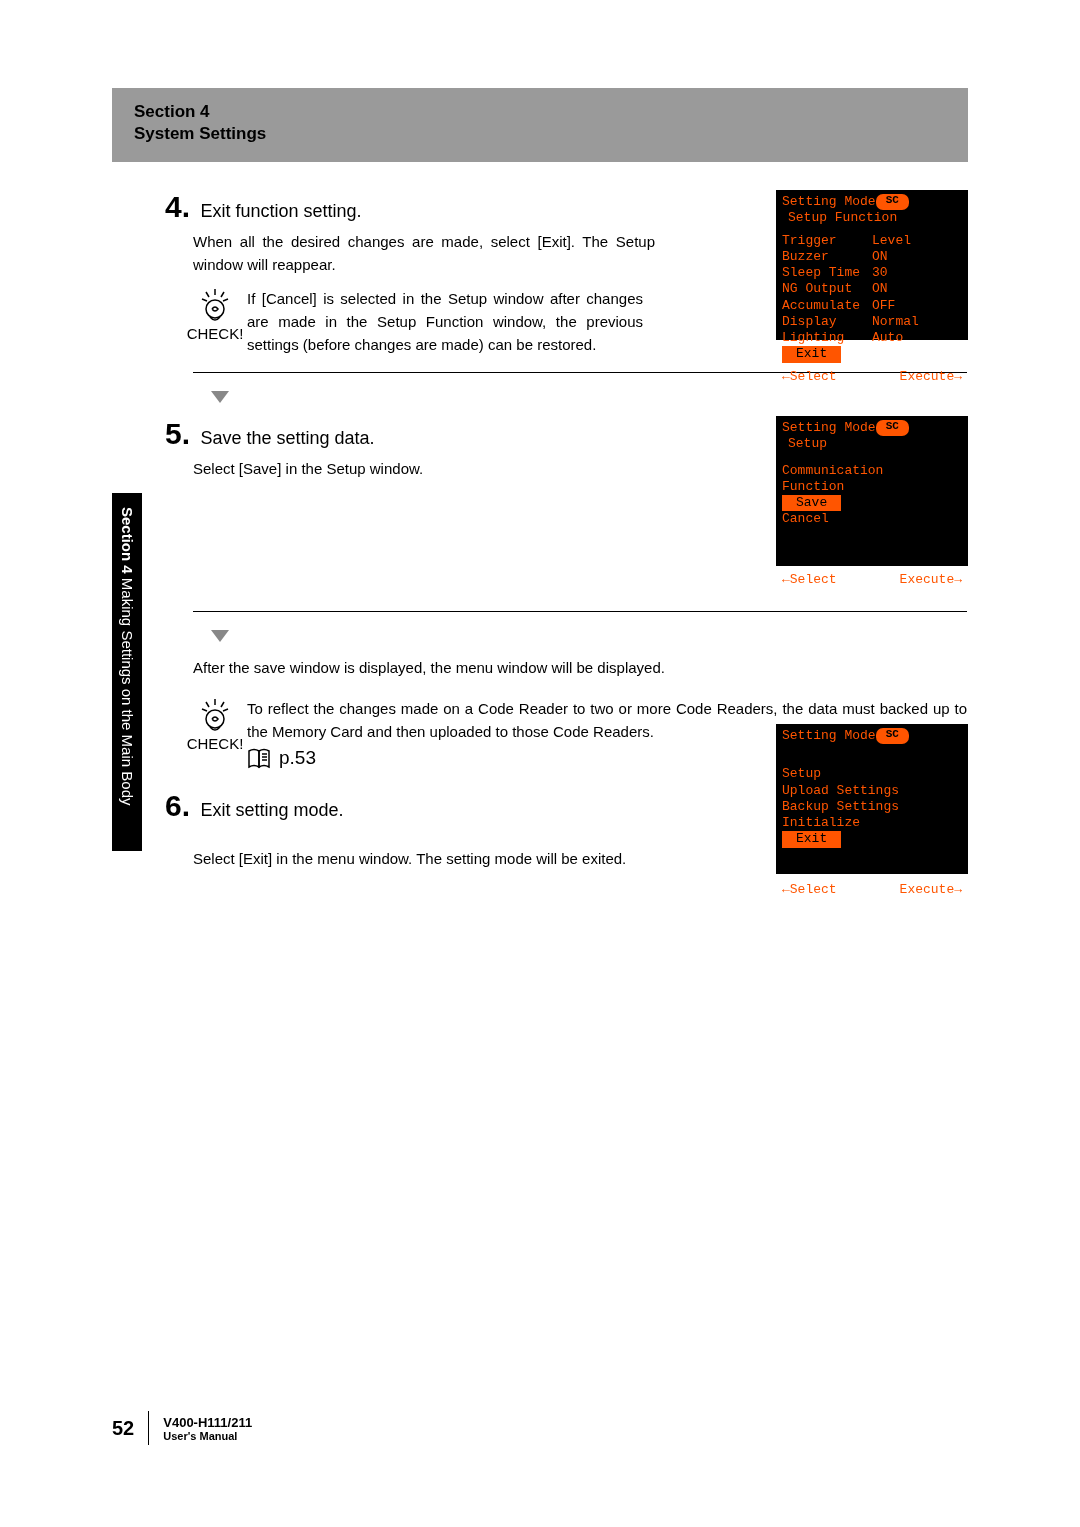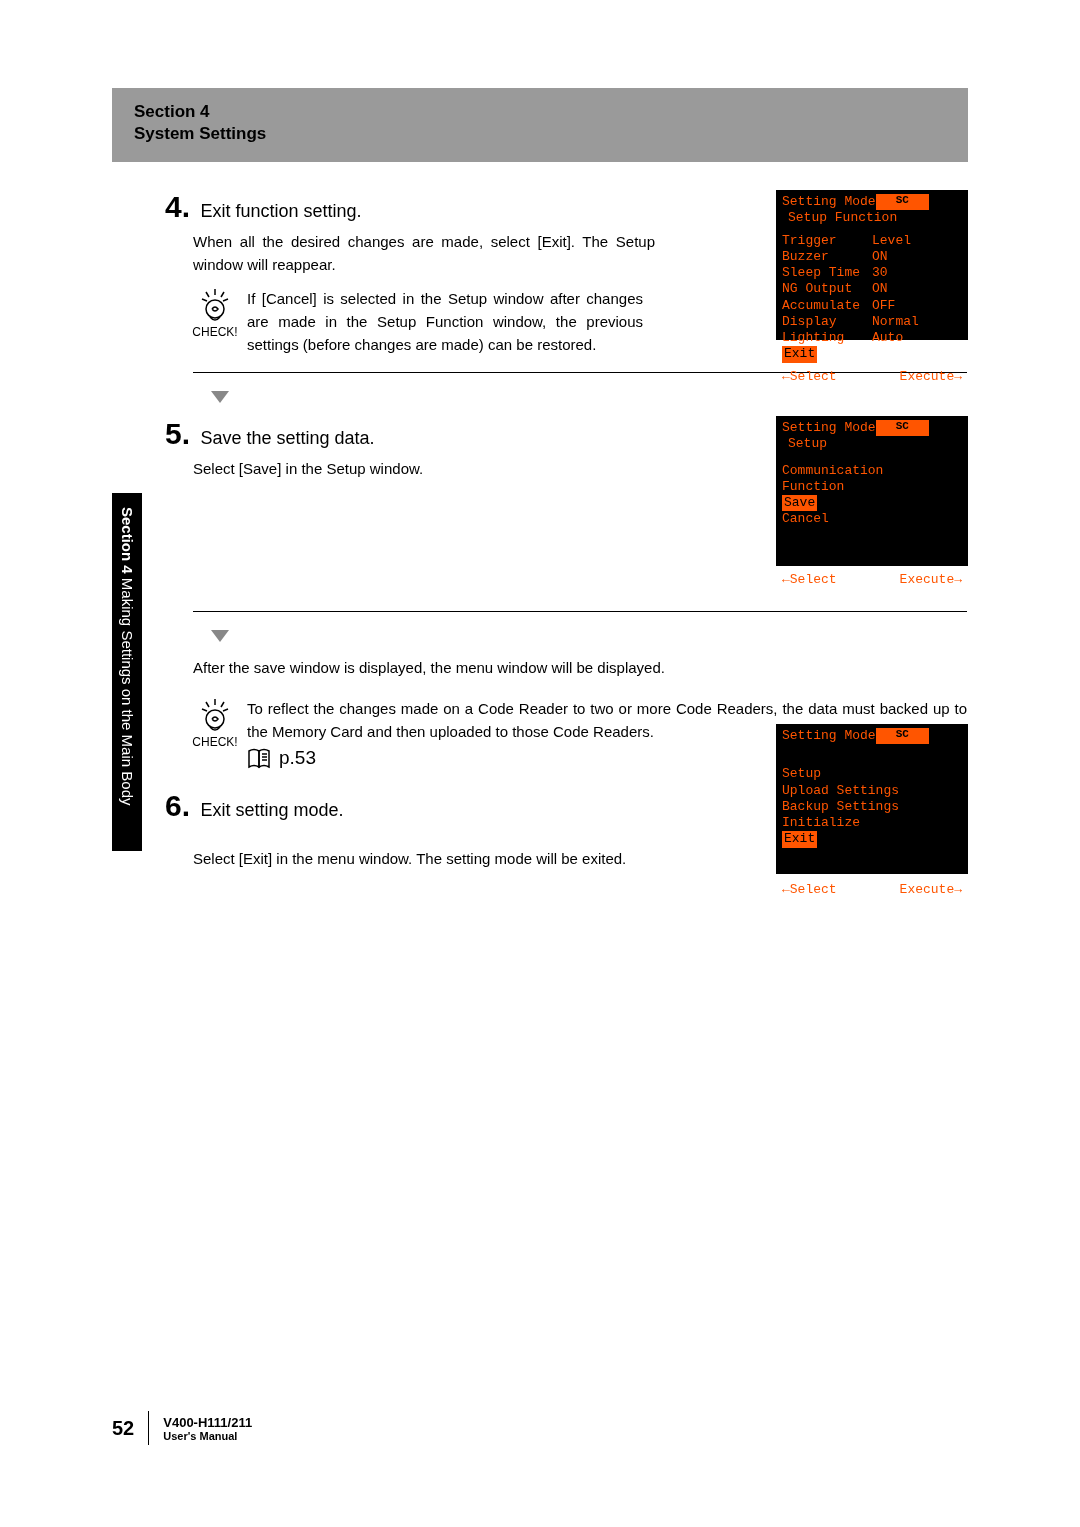--- a/index.html
+++ b/index.html
@@ -78,21 +78,21 @@
     gap: 10px;
   }
   .check-icon-col {
     display: flex;
     flex-direction: column;
     align-items: center;
     width: 44px;
     flex-shrink: 0;
   }
   .check-label {
-    font-size: 12px;
+    font-size: 15px;
   }
   .check-text {
     font-size: 15px;
     line-height: 1.55;
     text-align: justify;
     flex: 1;
   }
   .check-text.narrow { width: 396px; flex: none; }
 
   .down-triangle {
@@ -115,24 +115,24 @@
     width: 192px;
     background: #000;
     color: #f50;
     font-family: "Courier New", monospace;
     font-size: 13px;
     line-height: 1.25;
     padding: 4px 6px;
   }
   .device-screen .title-row { display: flex; justify-content: flex-start; }
   .device-screen .sc-badge {
-    background: #f50; color: #000; font-weight: bold; padding: 0 20px; font-size: 11px;
+    background: #f50; color: #000; font-weight: bold; padding: 0 10px; font-size: 11px; border-radius: 7px;
   }
   .device-screen .hl {
-    background: #f50; color: #000; display: inline-block; padding: 0 2px;
+    background: #f50; color: #000; display: inline-block; padding: 0 14px;
   }
   .device-screen .footer {
     display: flex; justify-content: space-between; margin-top: 6px;
   }
   .device-screen .col2 { display: flex; }
   .device-screen .col2 .k { width: 90px; }
 
   .screen1 { top: 0; right: 0; height: 150px; }
   .screen2 { top: 226px; right: 0; height: 150px; }
   .screen3 { top: 534px; right: 0; height: 150px; }

